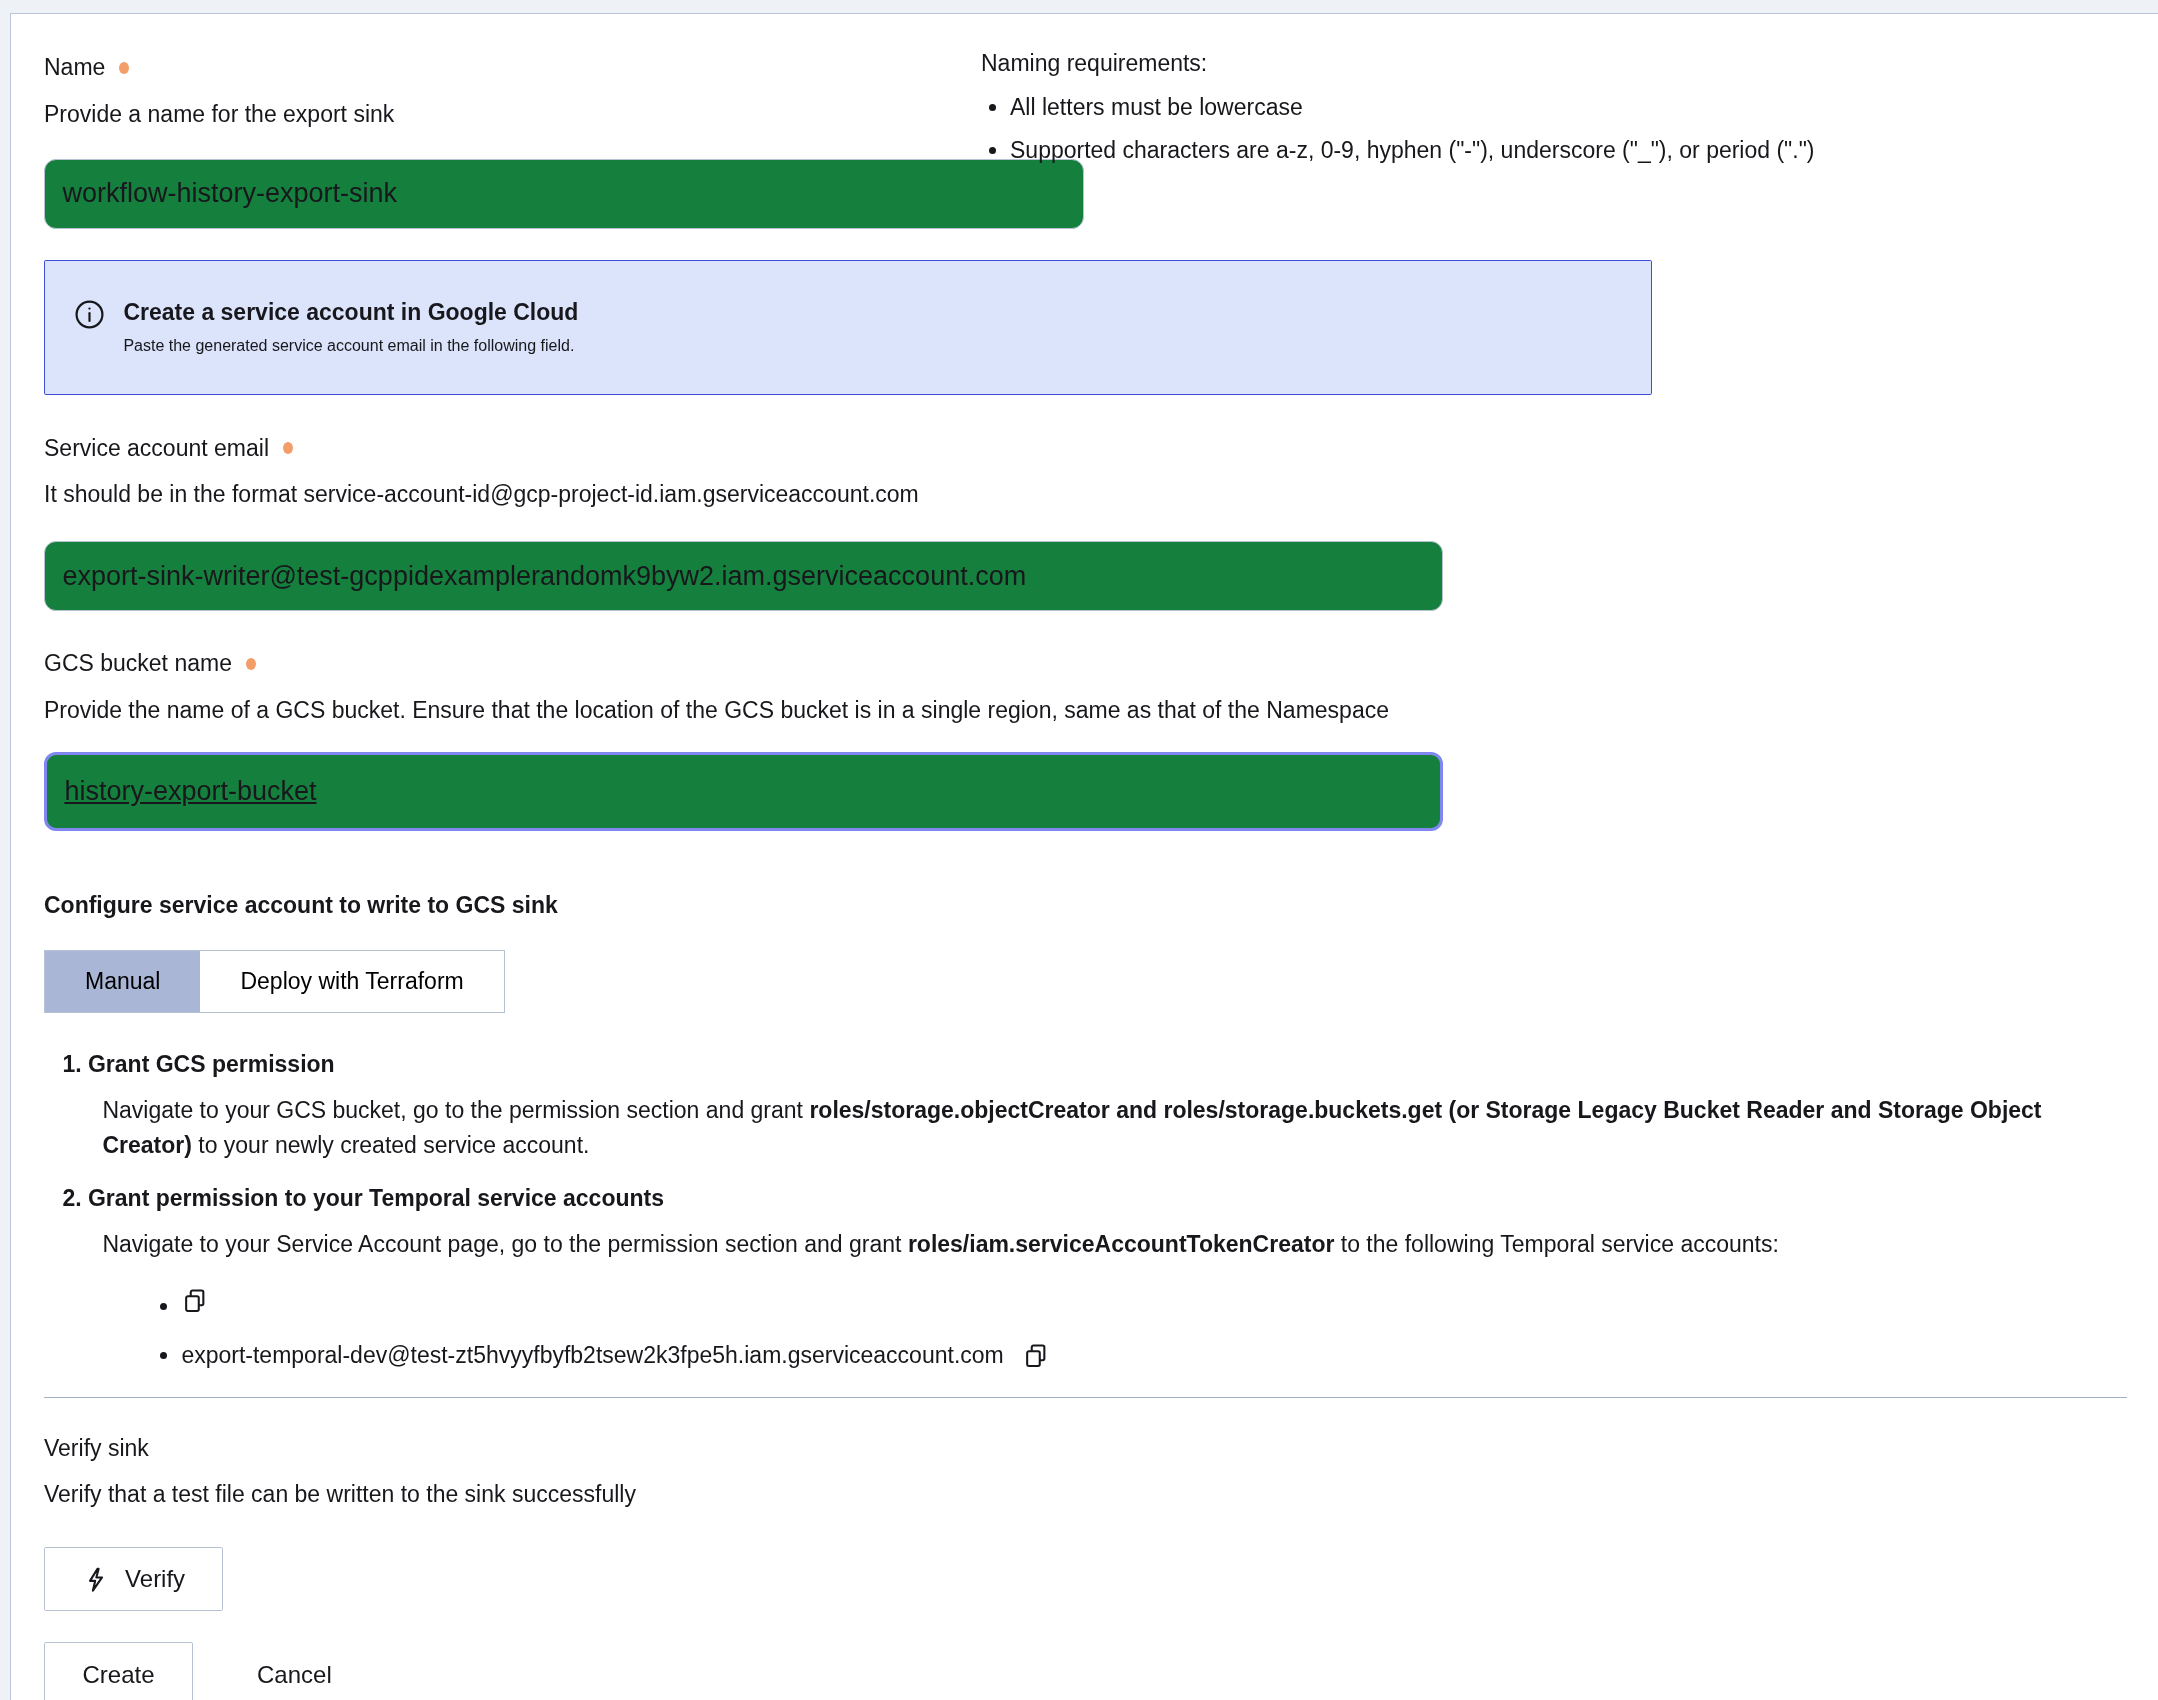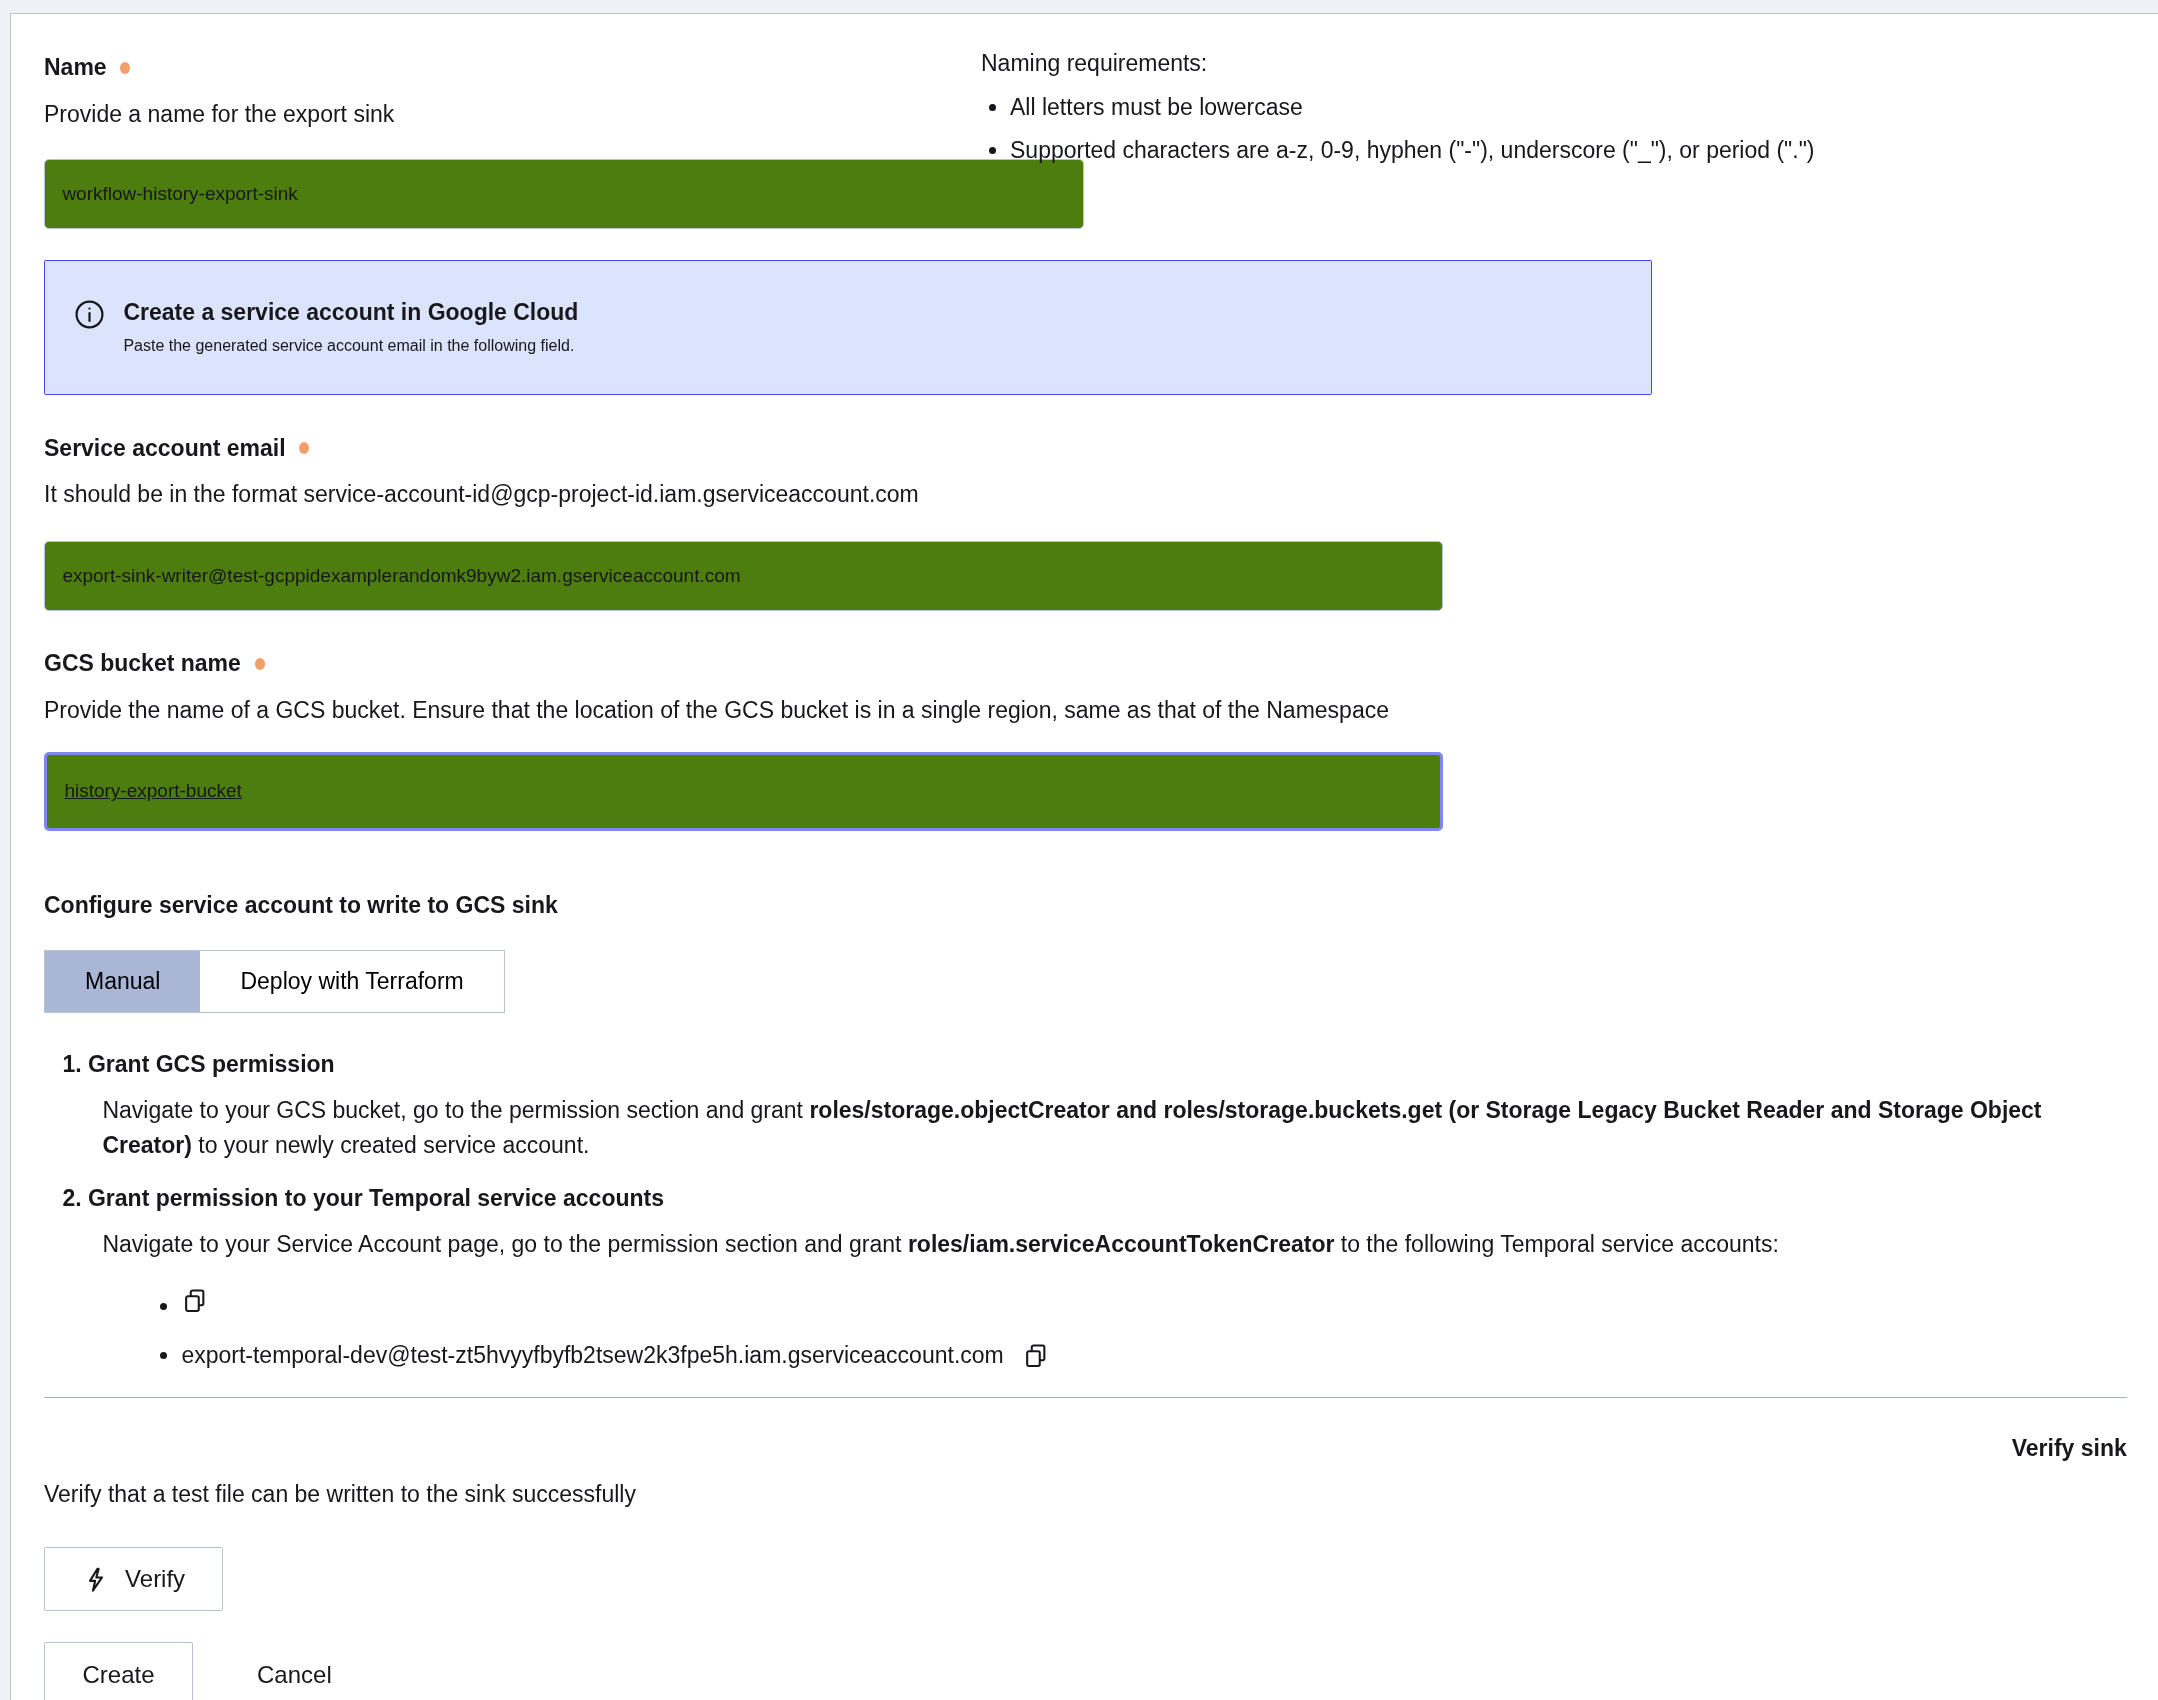--- a/index.html
+++ b/index.html
@@ -11,29 +11,29 @@
     font-size:23px;
   }
   .panel {
     position:absolute; left:10px; top:13px; right:-1.8px; bottom:-1.8px;
     background:#ffffff; border:0.9px solid #bac6d8; padding:33px;
   }
   .top-row { display:flex; height:108px; }
   .left-col { width:937px; flex:none; }
   .right-col { flex:1; padding-top:1.8px; }
   .label-row { display:flex; align-items:center; gap:13.8px; margin-top:7.3px; }
-  .field-label { font-weight:700; font-size:23px; line-height:1.2;text-align:right; }
+  .field-label { font-weight:400; font-size:23px; line-height:1.2; }
   .req-dot { width:10px; height:12px; border-radius:50%; background:#f39d69; flex:none; }
   .desc { margin-top:17px; font-size:23px; line-height:1.35; }
   .req-title { font-size:23px; line-height:1.25; }
   .req-list { margin:14.7px 0 0 0; padding-left:29px; }
   .req-list li { margin-bottom:12px; line-height:1.35; }
   .text-input {
-    display:block; height:70px; border:0.9px solid #b7c3d3; border-radius:5px;
-    background:#4d7c0f; color:#17171c; font-family:inherit; font-size:19px;
+    display:block; height:70px; border:0.9px solid #b7c3d3; border-radius:12px;
+    background:#15803d; color:#17171c; font-family:inherit; font-size:27px;
     padding:0 17.4px; outline:none;
   }
   .input-name { width:1040px; margin-top:3.7px; }
   .input-wide { width:1399px; margin-top:31px; }
   .input-focused { width:1399px; height:79px; margin-top:26px; border:3.7px solid #8187f0;text-decoration:underline; }
   .info-box {
     margin-top:31px; width:1608px; border:1.8px solid #3e4ed8; border-radius:1.8px;
     background:#dce4fb; padding:37px 29px; display:flex; gap:18.4px; align-items:flex-start;
   }
   .info-icon-svg { margin-top:0.9px; flex:none; }

